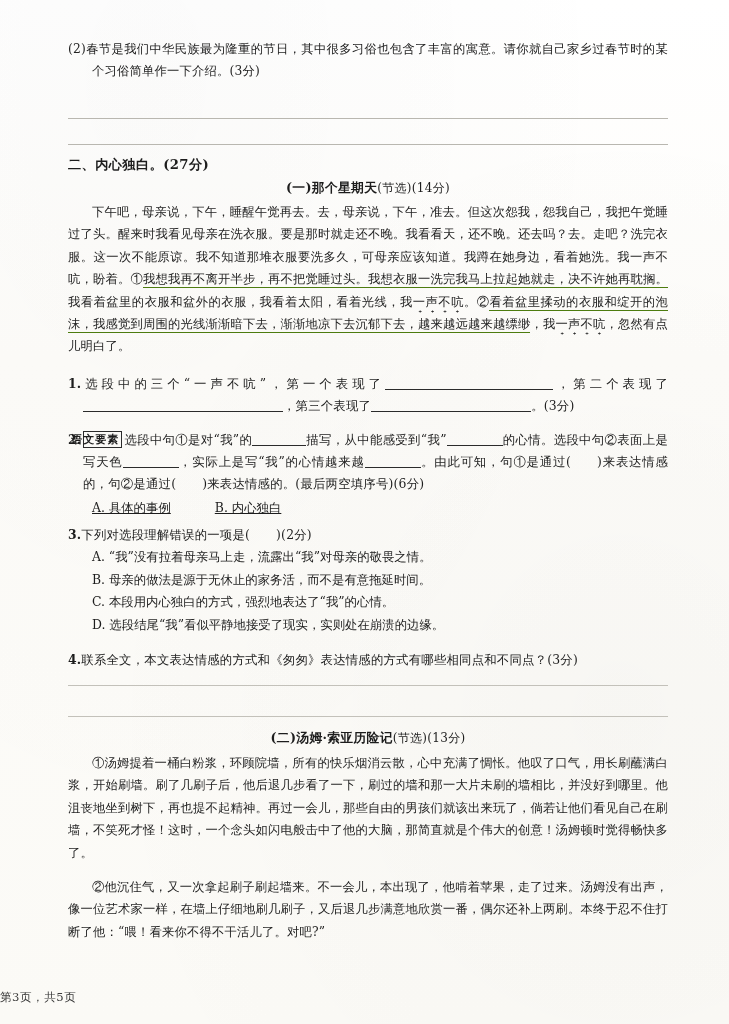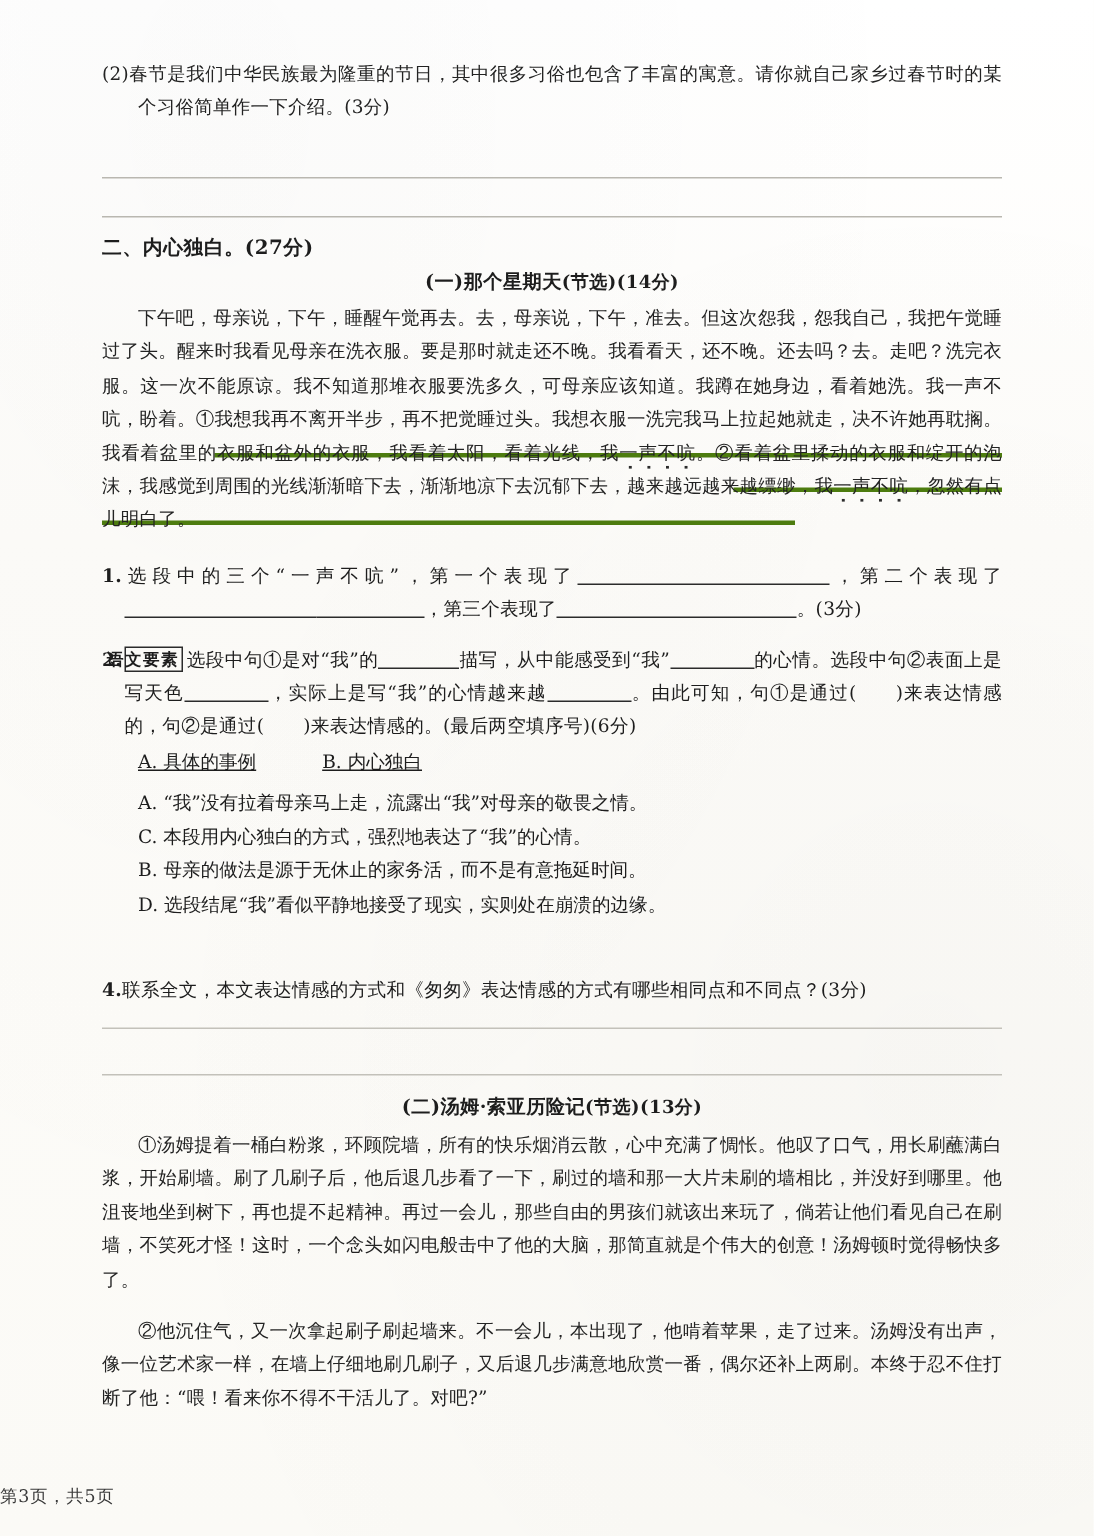--- a/index.html
+++ b/index.html
@@ -69,21 +69,21 @@
     font-weight:bold;
     font-size:13.2px;
     letter-spacing:0.4px;
   }
   .sub-title{
     text-align:center;
     font-size:12.8px;
     letter-spacing:0.3px;
   }
   .sub-title b{font-weight:bold;}
-  .sub-title .small{font-size:12px;font-weight:bold;}
+  .sub-title .small{font-size:12px;font-weight:normal;}
 
   
   .blank{
     display:inline-block;
     border-bottom:1px solid #2b2b2b;
     height:13px;
     vertical-align:-2px;
   }
   .paren{
     display:inline-block;
@@ -99,22 +99,22 @@
     font-weight:bold;
     font-size:11px;
     line-height:15px;
     letter-spacing:1px;
     vertical-align:1px;
     margin:0 2px;
   }
 
   
   .uline{
-    border-bottom:3px solid #4d7c0f;
-    padding-bottom:16px;
+    border-bottom:1px solid #4d7c0f;
+    padding-bottom:1px;
   }
   
   .dotted{
     position:relative;
   }
   .dotted::after{
     content:"";
     position:absolute;
     left:1px;right:1px;bottom:-4px;
     height:3px;
@@ -191,23 +191,24 @@
   <div style="position:absolute;top:429px;left:0;width:600px;">
     <p class="p q hang"><span class="num">2.</span><span class="tag">语文要素</span><span>选段中句①是对“我”的</span><span class="blank" style="width:54px"></span><span>描写，从中能感受到“我”</span><span class="blank" style="width:56px"></span><span>的心情。选段中句②表面上是写天色</span><span class="blank" style="width:56px"></span><span>，实际上是写“我”的心情越来越</span><span class="blank" style="width:56px"></span><span>。由此可知，句①是通过(</span><span class="paren"></span><span>)来表达情感的，句②是通过(</span><span class="paren"></span><span>)来表达情感的。</span><span>(最后两空填序号)</span><span>(6分)</span></p>
 
     <div class="opts" style="margin-top:1px;">
       <span class="o">A. 具体的事例</span>
       <span class="o">B. 内心独白</span>
     </div>
   </div>
 
   <div style="position:absolute;top:524px;left:0;width:600px;">
+    <p class="p q hang"><span class="num">3.</span><span>下列对选段理解错误的一项是(</span><span class="paren"></span><span>)</span><span>(2分)</span></p>
     <div class="opt-line">A. “我”没有拉着母亲马上走，流露出“我”对母亲的敬畏之情。</div>
+    <div class="opt-line">B. 母亲的做法是源于无休止的家务活，而不是有意拖延时间。</div>
     <div class="opt-line">C. 本段用内心独白的方式，强烈地表达了“我”的心情。</div>
-    <div class="opt-line">B. 母亲的做法是源于无休止的家务活，而不是有意拖延时间。</div>
     <div class="opt-line">D. 选段结尾“我”看似平静地接受了现实，实则处在崩溃的边缘。</div>
   </div>
 
   <div style="position:absolute;top:649px;left:0;width:600px;">
     <p class="p q hang"><span class="num">4.</span><span>联系全文，本文表达情感的方式和《匆匆》表达情感的方式有哪些相同点和不同点？</span><span>(3分)</span></p>
     <div class="answer-lines">
       <div class="ln"></div>
       <div class="ln"></div>
     </div>
   </div>

